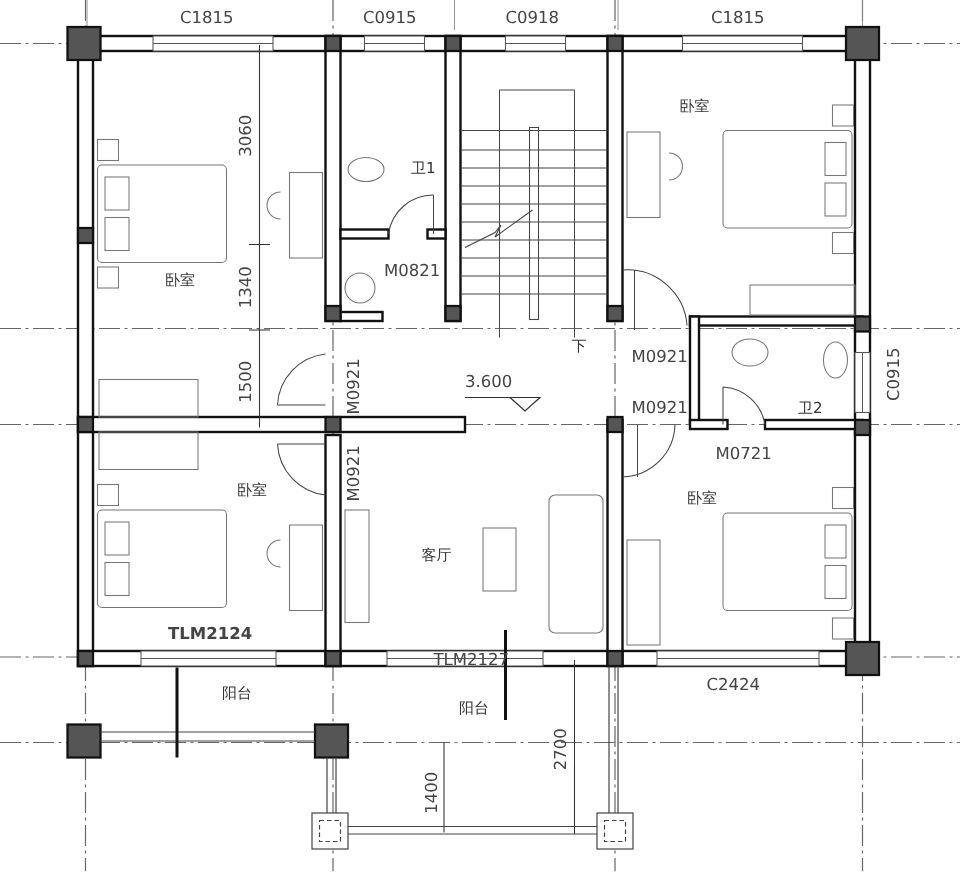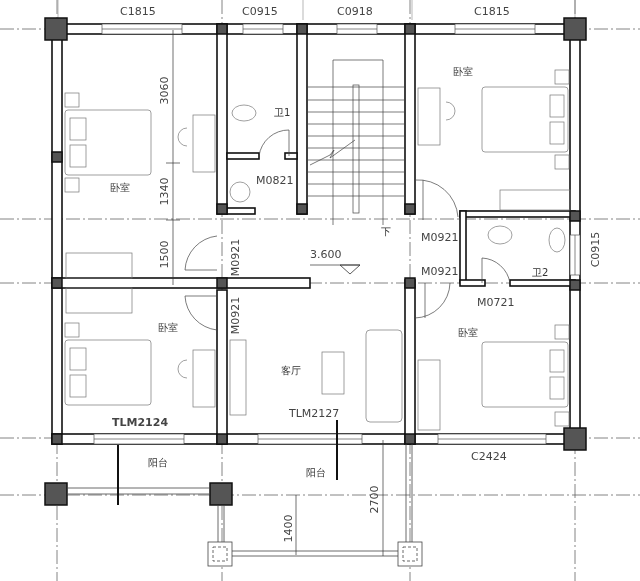--- a/index.html
+++ b/index.html
@@ -208,21 +208,21 @@
 <div class="lbl v" style="left:578px;top:244px;">C0915</div>
 <div class="lbl" style="left:471px;top:451px;">C2424</div>
 
 <div class="lbl" style="left:256px;top:175px;text-align:center;">M0821</div>
 <div class="lbl v" style="left:217px;top:252px;">M0921</div>
 <div class="lbl v" style="left:217px;top:310px;">M0921</div>
 <div class="lbl" style="left:421px;top:232px;">M0921</div>
 <div class="lbl" style="left:421px;top:266px;">M0921</div>
 <div class="lbl" style="left:477px;top:297px;text-align:center;">M0721</div>
 <div class="lbl" style="left:112px;top:417px;font-weight:bold;">TLM2124</div>
-<div class="lbl" style="left:289px;top:408px;">TLM2127</div>
+<div class="lbl" style="left:289px;top:434px;">TLM2127</div>
 
 <div class="lbl v" style="left:150px;top:85px;">3060</div>
 <div class="lbl v" style="left:150px;top:186px;">1340</div>
 <div class="lbl v" style="left:150px;top:249px;">1500</div>
 <div class="lbl v" style="left:360px;top:494px;">2700</div>
 <div class="lbl v" style="left:274px;top:523px;">1400</div>
 
 <div class="lbl" style="left:310px;top:249px;">3.600</div>
 <div class="lbl room" style="left:381px;top:227px;">下</div>
 

